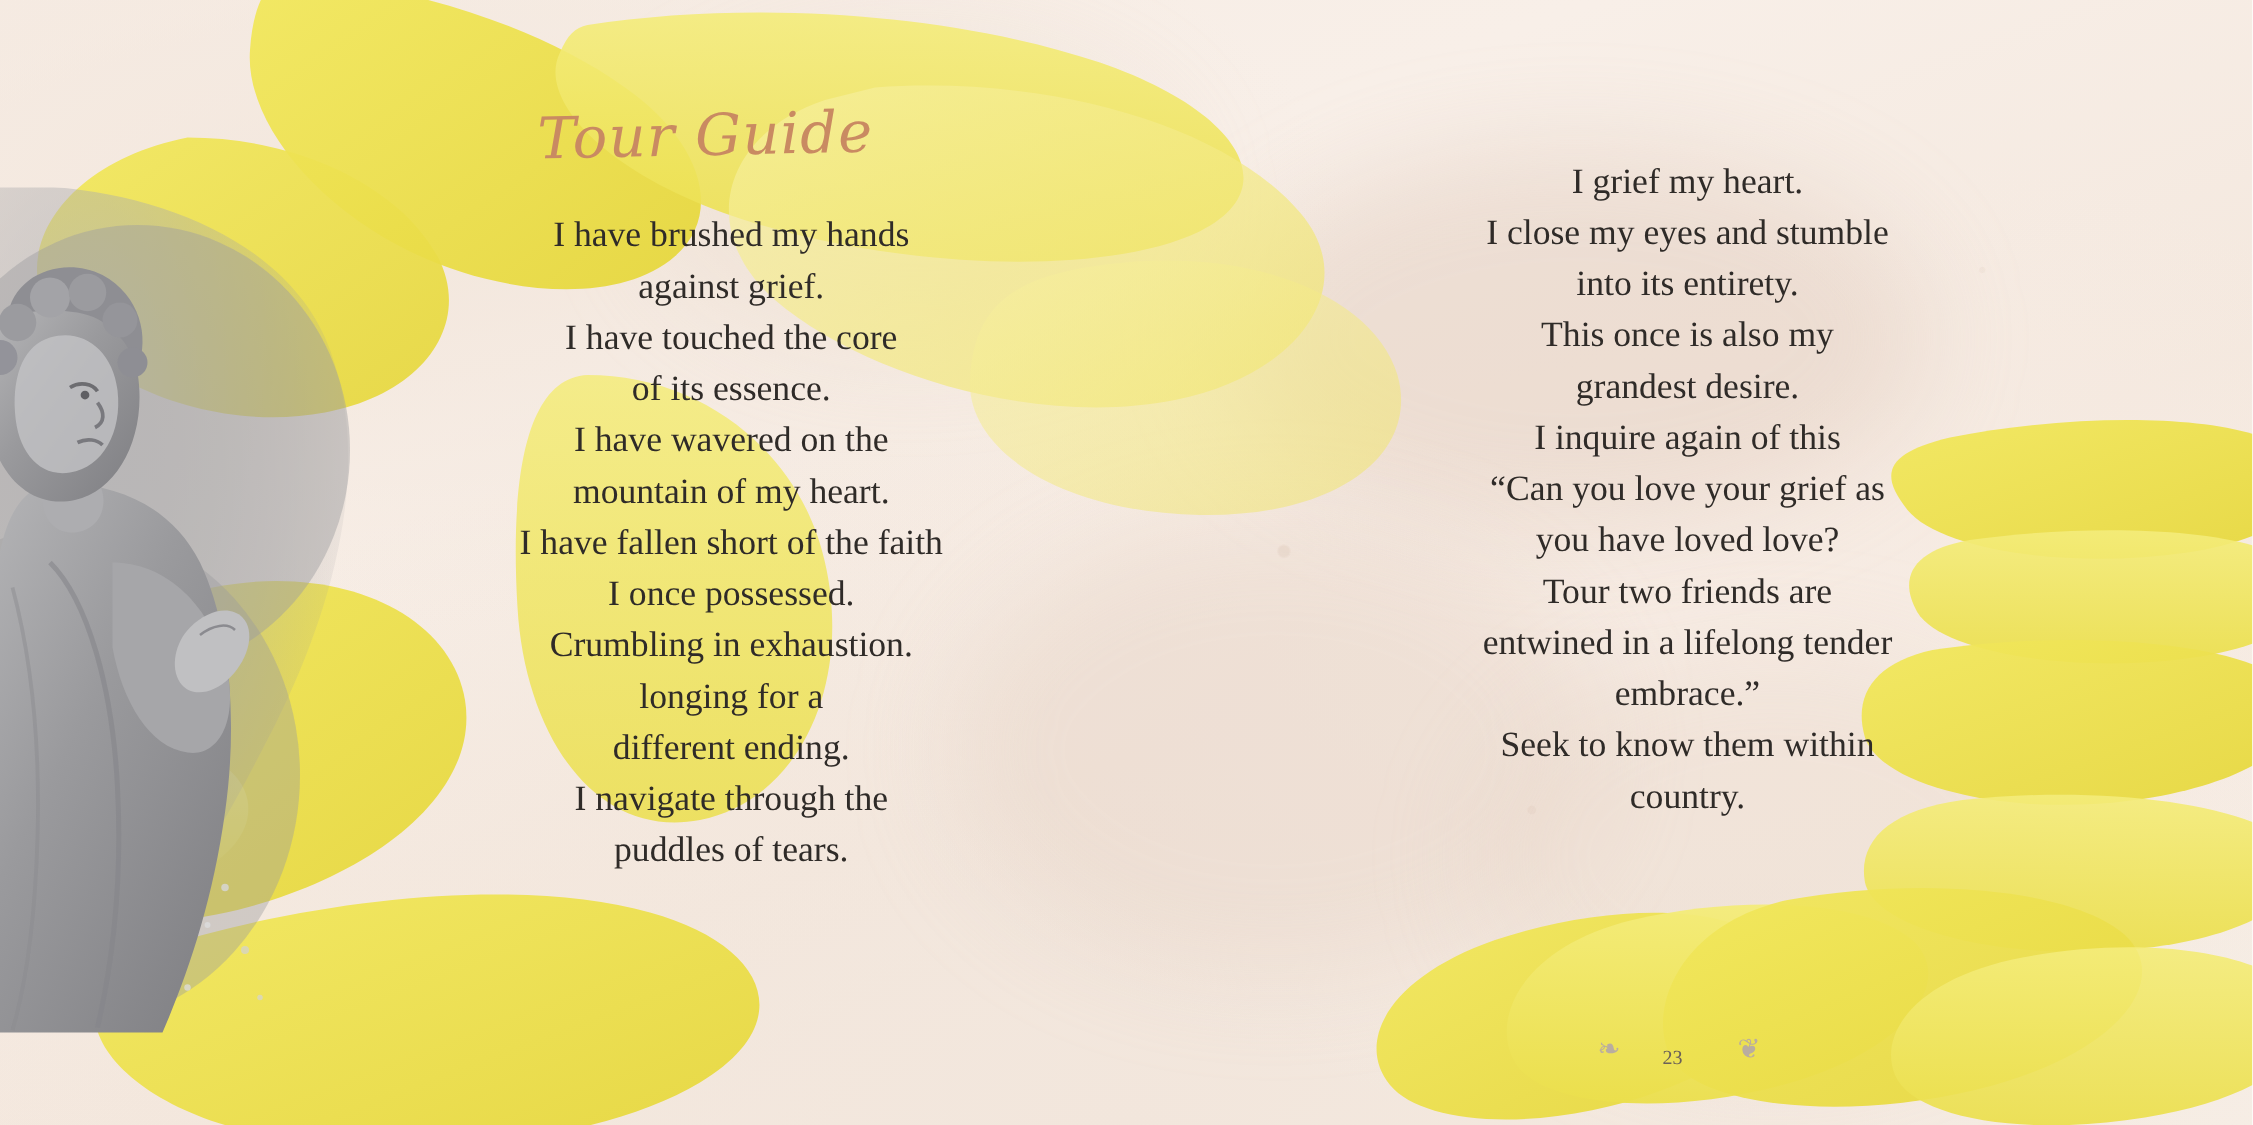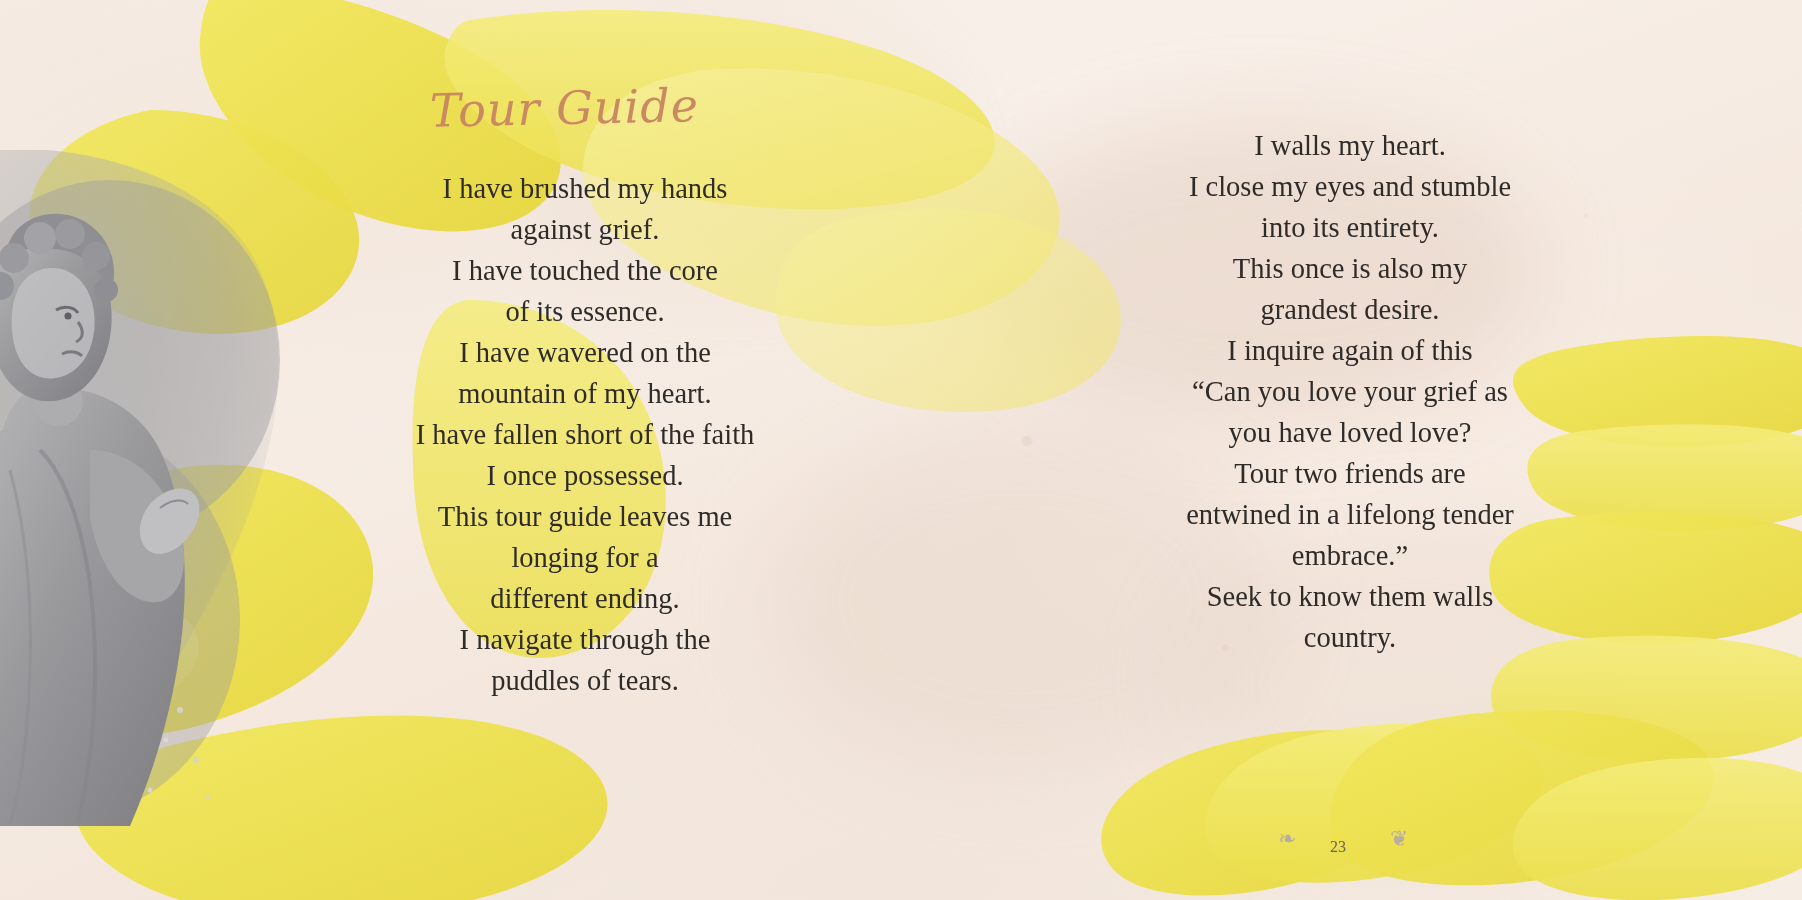--- a/index.html
+++ b/index.html
@@ -229,40 +229,40 @@
 
   <div id="poem-left" class="poem-col">
     <div class="line">I have brushed my hands</div>
     <div class="line">against grief.</div>
     <div class="line">I have touched the core</div>
     <div class="line">of its essence.</div>
     <div class="line">I have wavered on the</div>
     <div class="line">mountain of my heart.</div>
     <div class="line">I have fallen short of the faith</div>
     <div class="line">I once possessed.</div>
-    <div class="line">This tour guide leaves me</div>
+    <div class="line">Crumbling in exhaustion.</div>
     <div class="line">longing for a</div>
     <div class="line">different ending.</div>
     <div class="line">I navigate through the</div>
     <div class="line">puddles of tears.</div>
   </div>
 
   <div id="poem-right" class="poem-col">
-    <div class="line">I walls my heart.</div>
+    <div class="line">I grief my heart.</div>
     <div class="line">I close my eyes and stumble</div>
     <div class="line">into its entirety.</div>
     <div class="line">This once is also my</div>
     <div class="line">grandest desire.</div>
     <div class="line">I inquire again of this</div>
     <div class="line">“Can you love your grief as</div>
     <div class="line">you have loved love?</div>
     <div class="line">Tour two friends are</div>
     <div class="line">entwined in a lifelong tender</div>
     <div class="line">embrace.”</div>
-    <div class="line">Seek to know them walls</div>
+    <div class="line">Seek to know them within</div>
     <div class="line">country.</div>
   </div>
 
   <div id="sprig-left" class="sprig">❧</div>
   <div id="page-number">23</div>
   <div id="sprig-right" class="sprig">❦</div>
 
 </div>
 
 </body></html>

